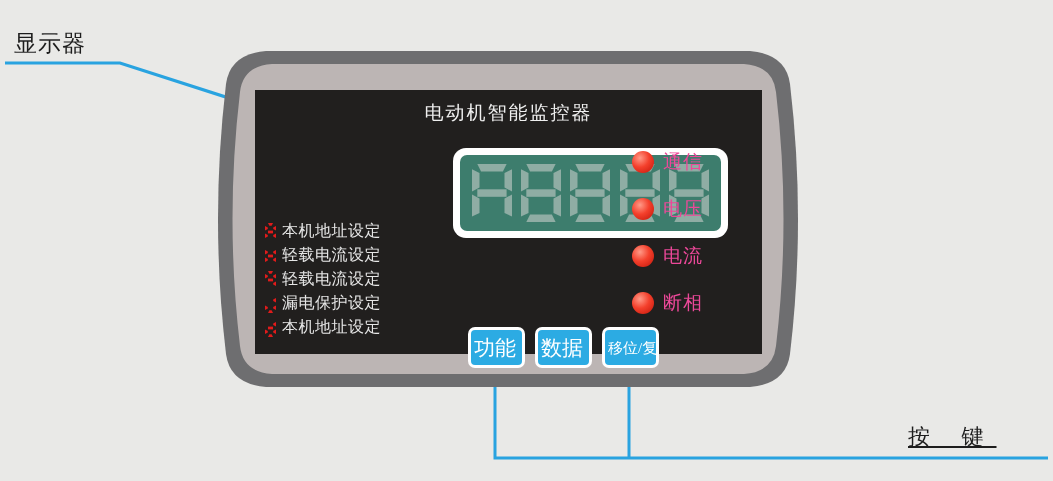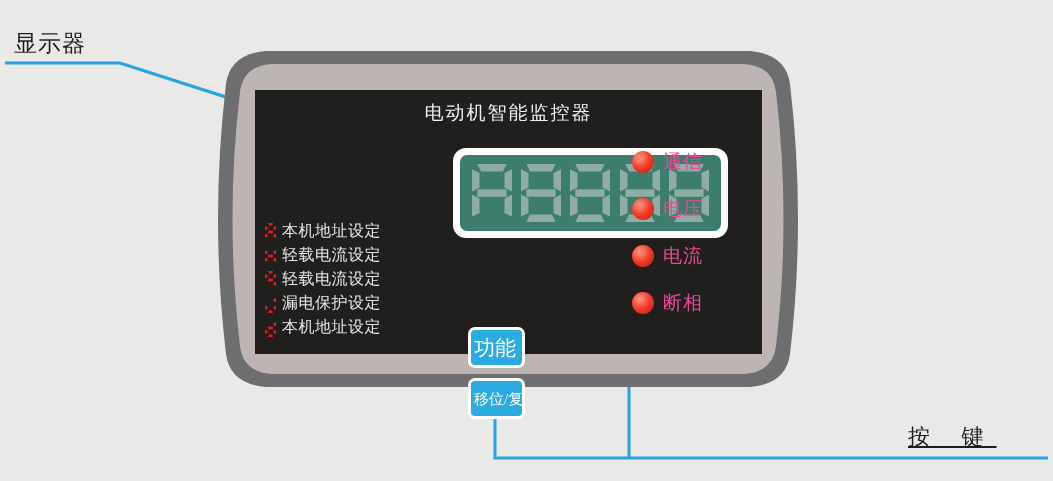--- a/index.html
+++ b/index.html
@@ -112,21 +112,20 @@
     font-size:19px;
     letter-spacing:1px;
     white-space:nowrap;
   }
 
   
   #buttons{
     position:absolute;left:213px;top:237px;
     display:flex;
     gap:10px;
-    flex-direction:column;
   }
   .btn{
     width:57px;height:41px;
     background:#ffffff;
     border-radius:7px;
     padding:3px;
     box-sizing:border-box;
   }
   .btn-inner{
     width:100%;height:100%;
@@ -326,20 +325,25 @@
 
       <div id="buttons">
 
       <div class="btn">
             <div class="btn-inner">
               <span class="btn-label">功能</span>
             </div>
           </div>
           <div class="btn">
             <div class="btn-inner">
+              <span class="btn-label">数据</span>
+            </div>
+          </div>
+          <div class="btn">
+            <div class="btn-inner">
               <span class="btn-label small">移位/复位</span>
             </div>
           </div>
         </div>
 
     </div>
   </div>
 </div>
 
 </body></html>

